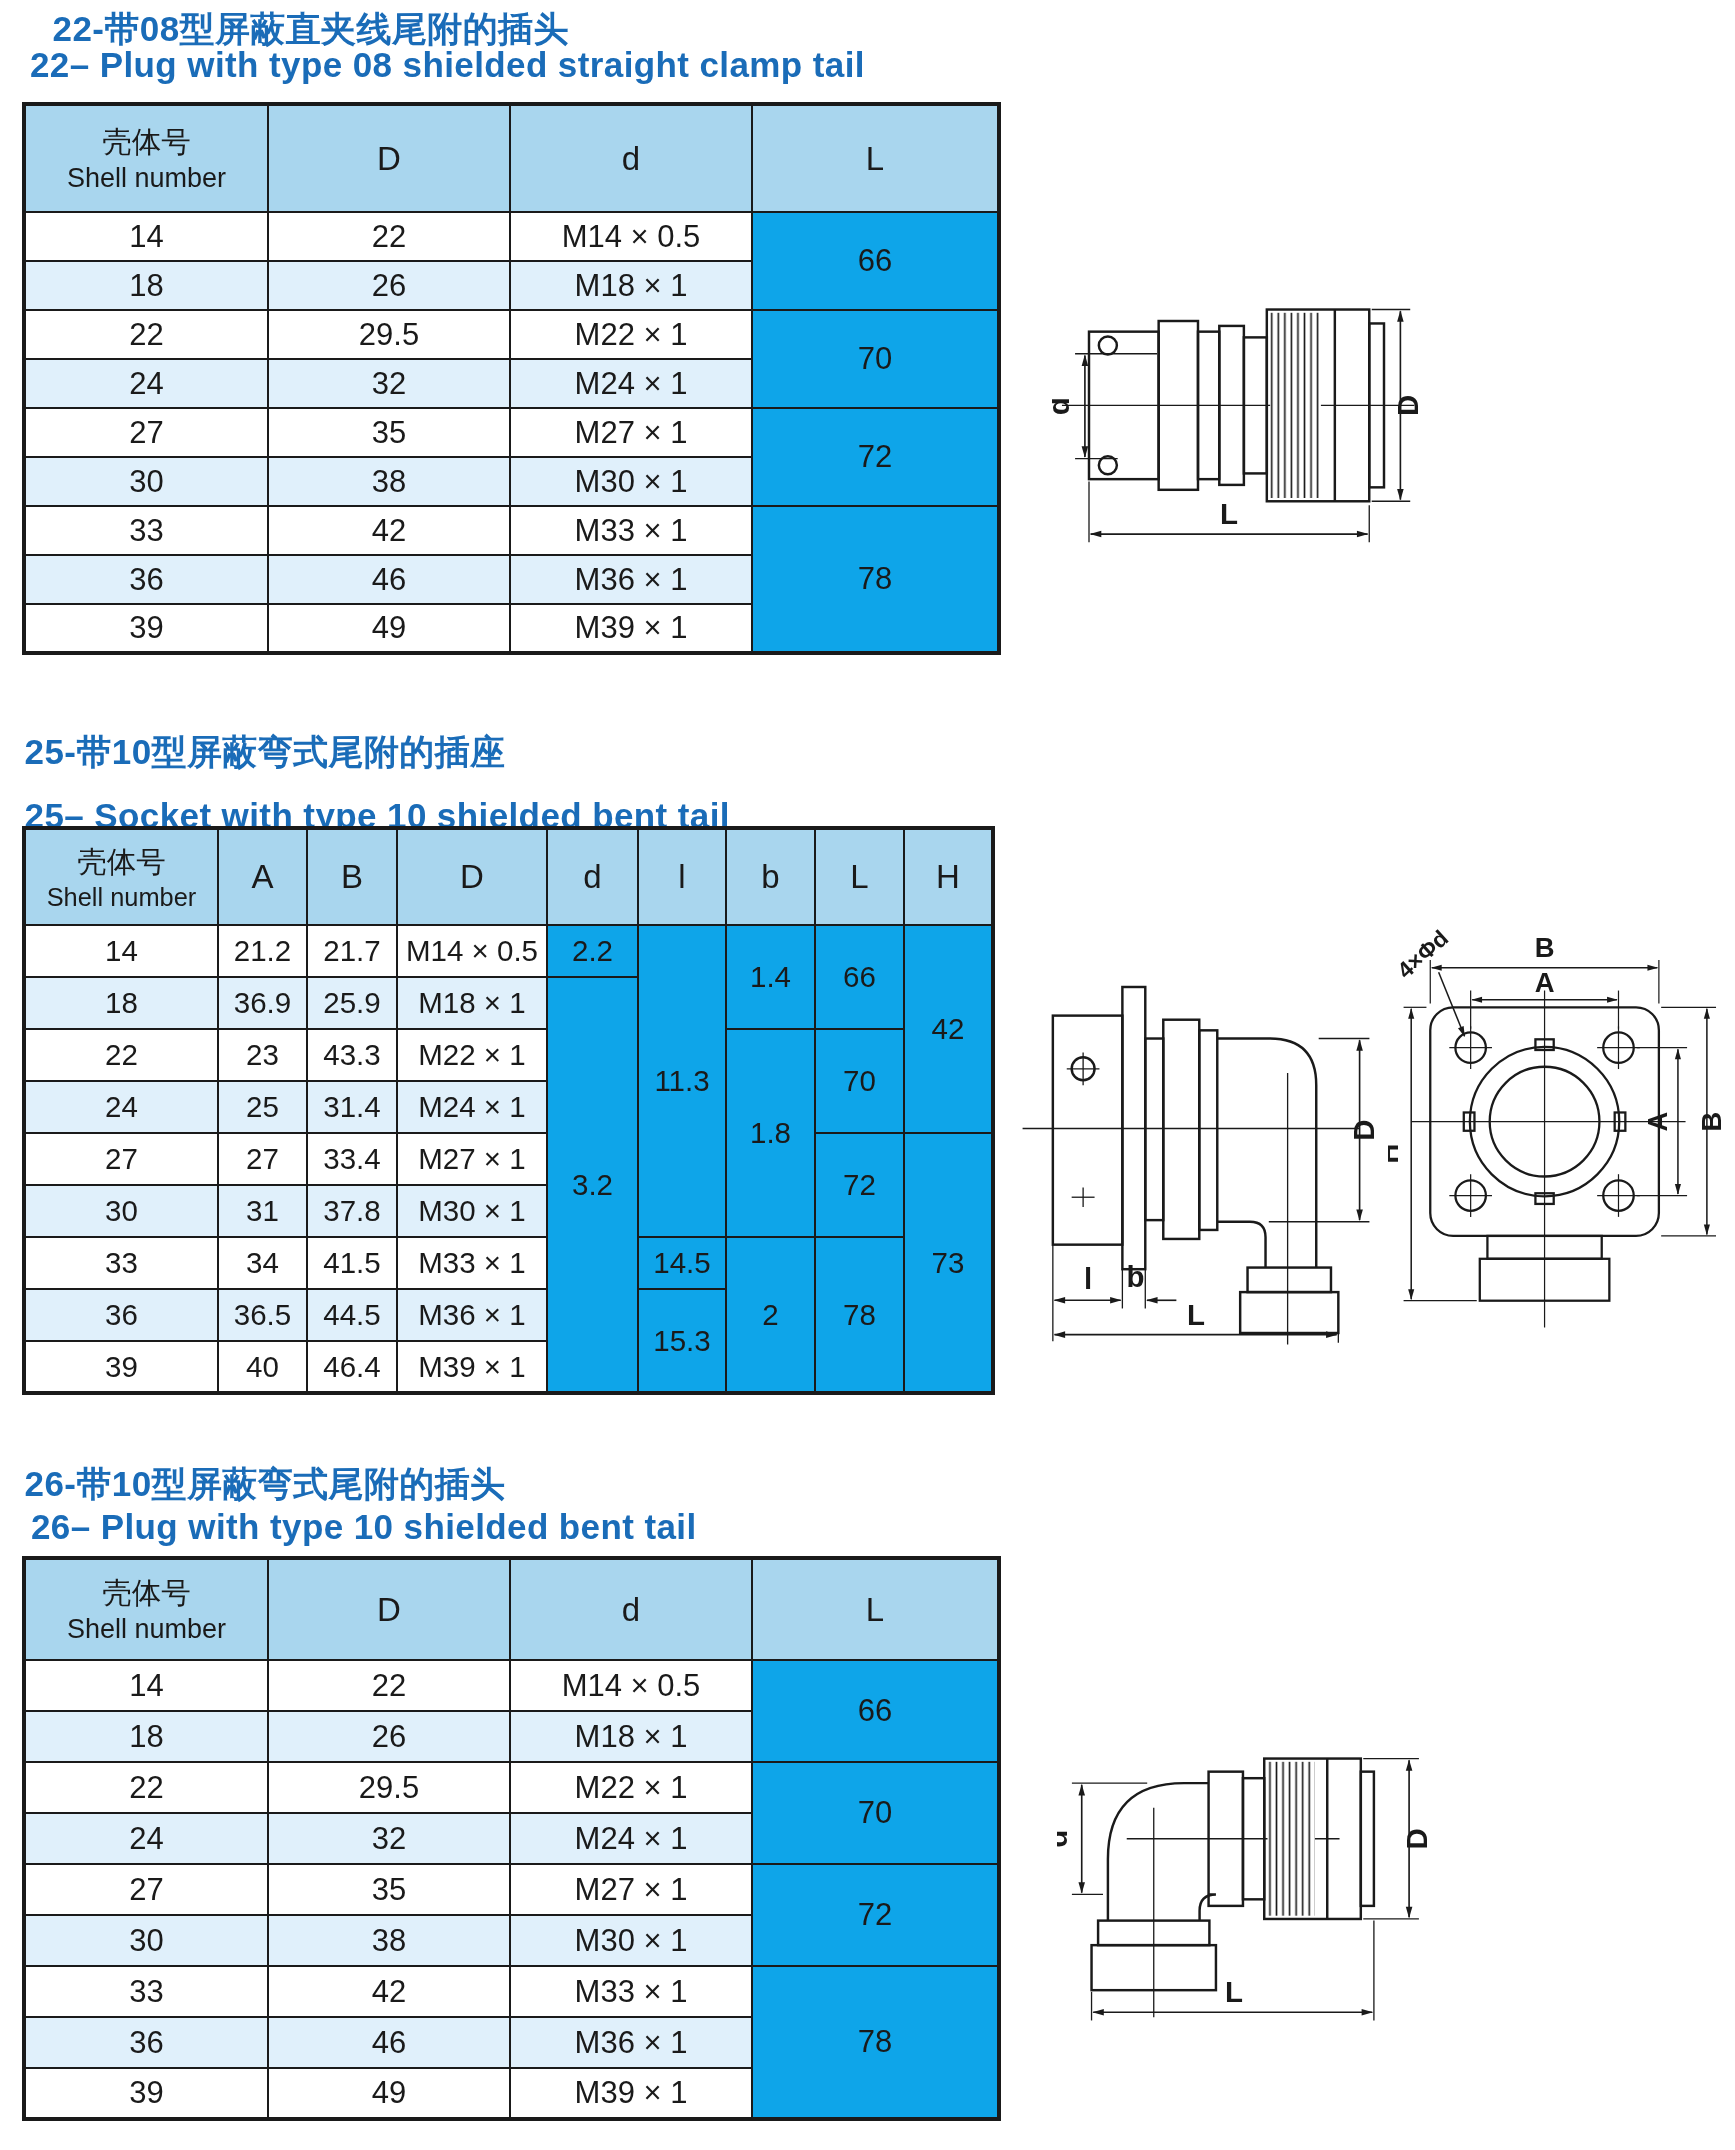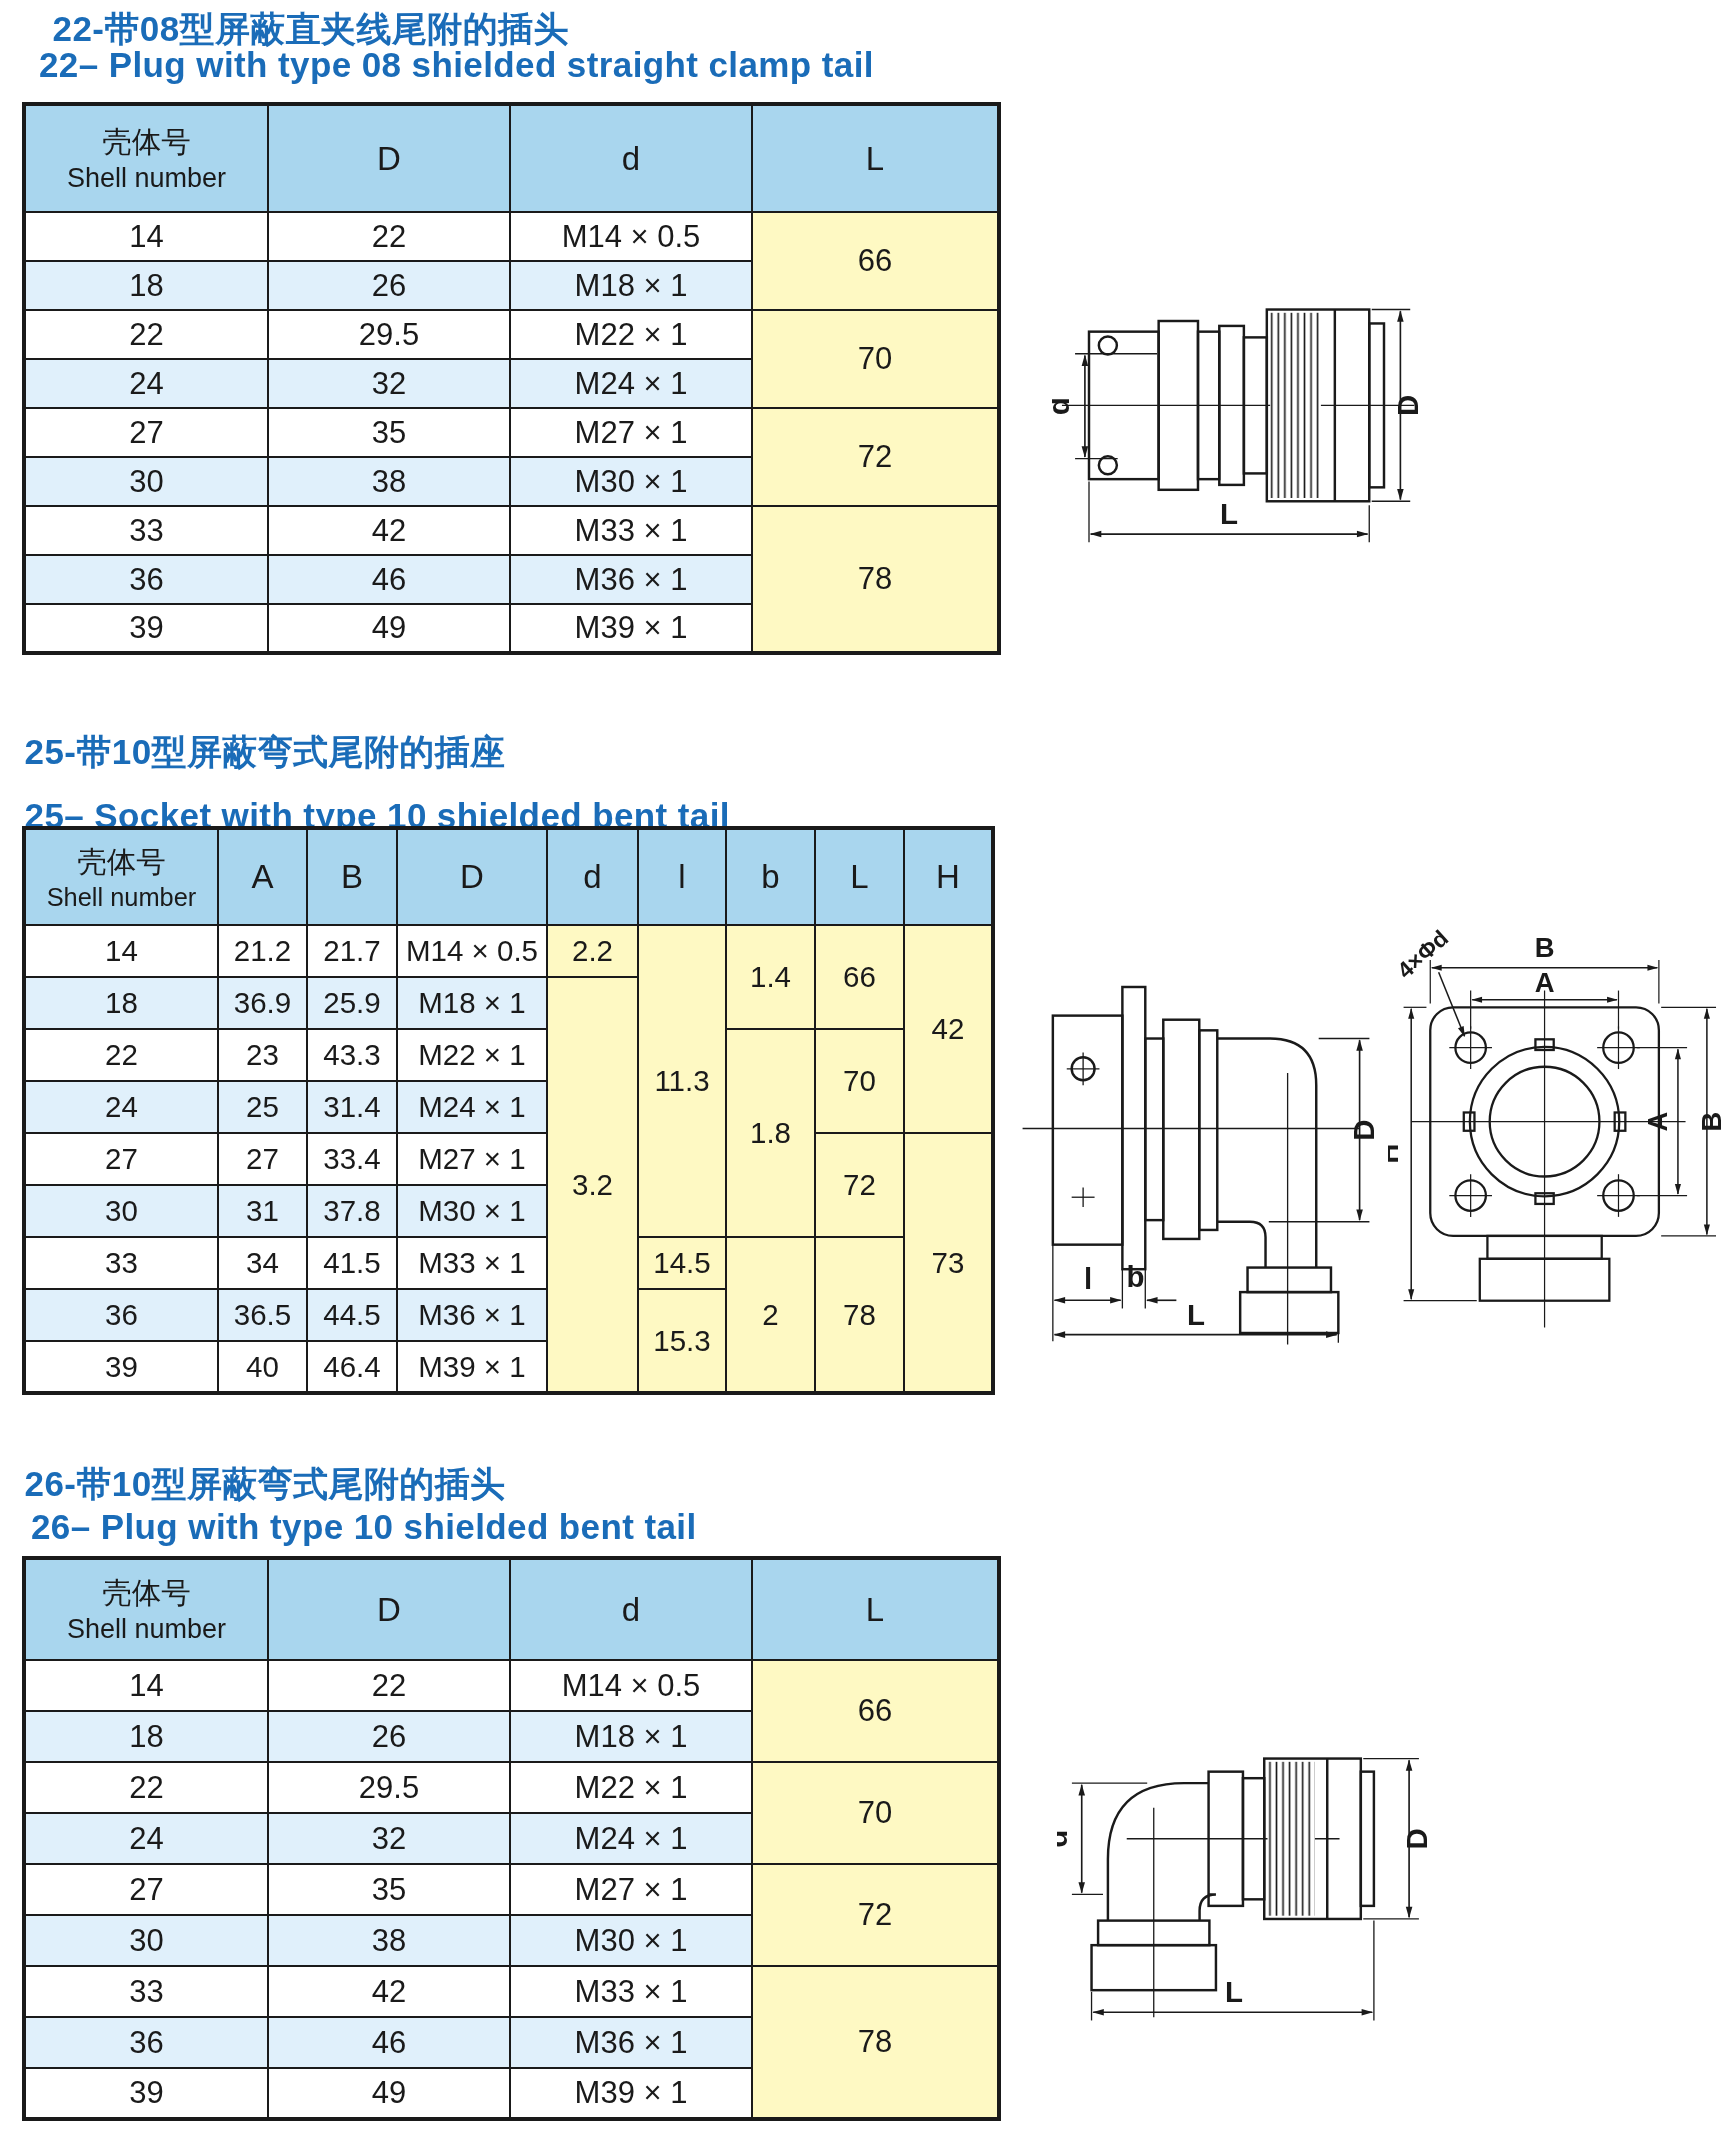--- a/index.html
+++ b/index.html
@@ -18,36 +18,36 @@
   .title{color:var(--blue);font-weight:bold;font-size:35px;line-height:1.05;
     white-space:nowrap;letter-spacing:0.4px;}
   table.spec{border-collapse:collapse;table-layout:fixed;border:4.1px solid var(--ink);background:#fff;}
   .spec th,.spec td{border:2.5px solid var(--ink);text-align:center;vertical-align:middle;
     padding:0;overflow:hidden;}
   .spec th{background:var(--hdr);font-weight:normal;font-size:33px;text-align:center;}
   .spec .hdr-cn{font-size:29.5px;line-height:1.35;}
   .spec .hdr-en{font-size:27px;line-height:1.2;}
   .spec td{font-size:31px;background:#ffffff;}
   .spec td.alt{background:var(--alt);}
-  .spec td.mg{background:#fef9c3;}
+  .spec td.mg{background:#0ea5e9;}
   .t25 td{font-size:29.5px;}
   .t25 .hdr-en{font-size:25.4px;}
   svg .ln{stroke:var(--ink);stroke-width:3;fill:none;}
   svg .thin{stroke:var(--ink);stroke-width:1.6;fill:none;}
   svg .dim{stroke:var(--ink);stroke-width:2;fill:none;}
   svg text.lbl{font-family:"Liberation Sans",sans-serif;font-size:36px;font-weight:bold;
     fill:var(--ink);text-anchor:middle;}
   svg text.lbl-sm{font-family:"Liberation Sans",sans-serif;font-size:30px;font-weight:bold;
     fill:var(--ink);text-anchor:middle;}
 </style>
 </head>
 <body>
 
 <div class="abs title" style="left:24.6px;top:11px;margin-left:28px;">22-带08型屏蔽直夹线尾附的插头</div>
-<div class="abs title" style="left:39px;top:47px;">22– Plug with type 08 shielded straight clamp tail</div>
+<div class="abs title" style="left:30px;top:47px;">22– Plug with type 08 shielded straight clamp tail</div>
 
 <div class="abs" style="left:22px;top:102px;">
     <table class="spec t22">
       <colgroup>
         <col style="width: 244px;">
         <col style="width: 242px;">
         <col style="width: 242px;">
         <col style="width: 247px;">
       </colgroup>
       <thead>

